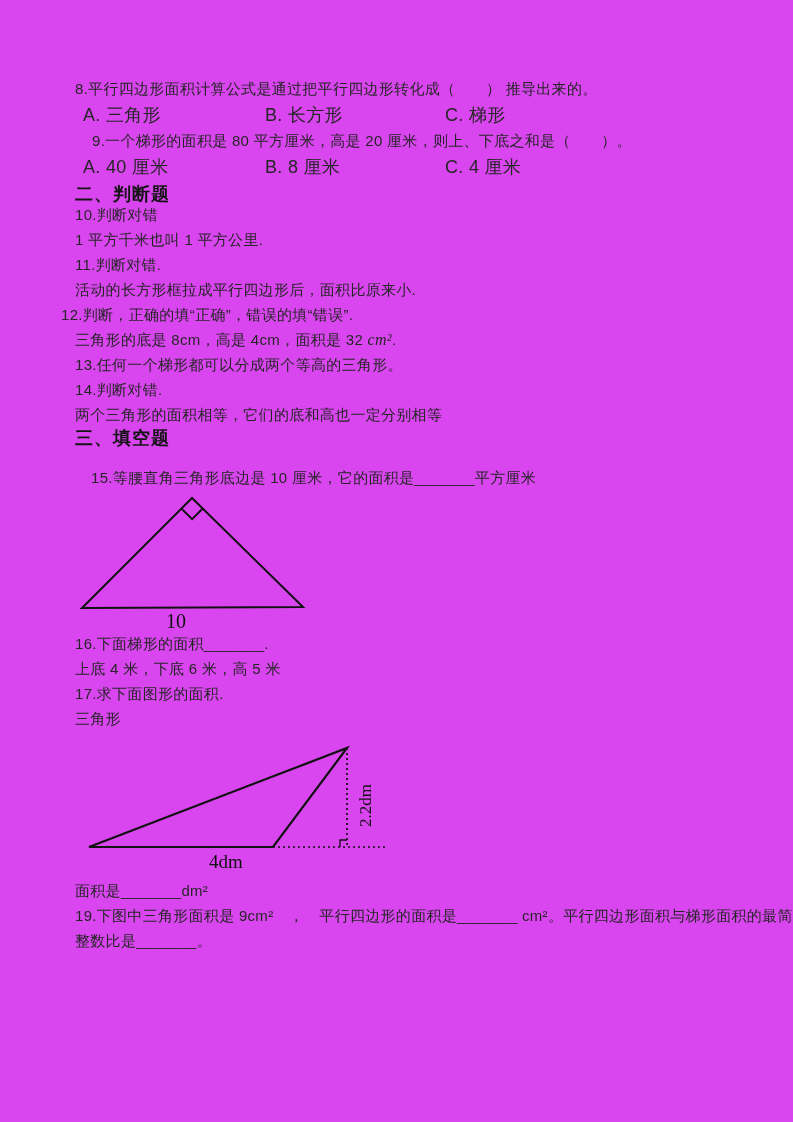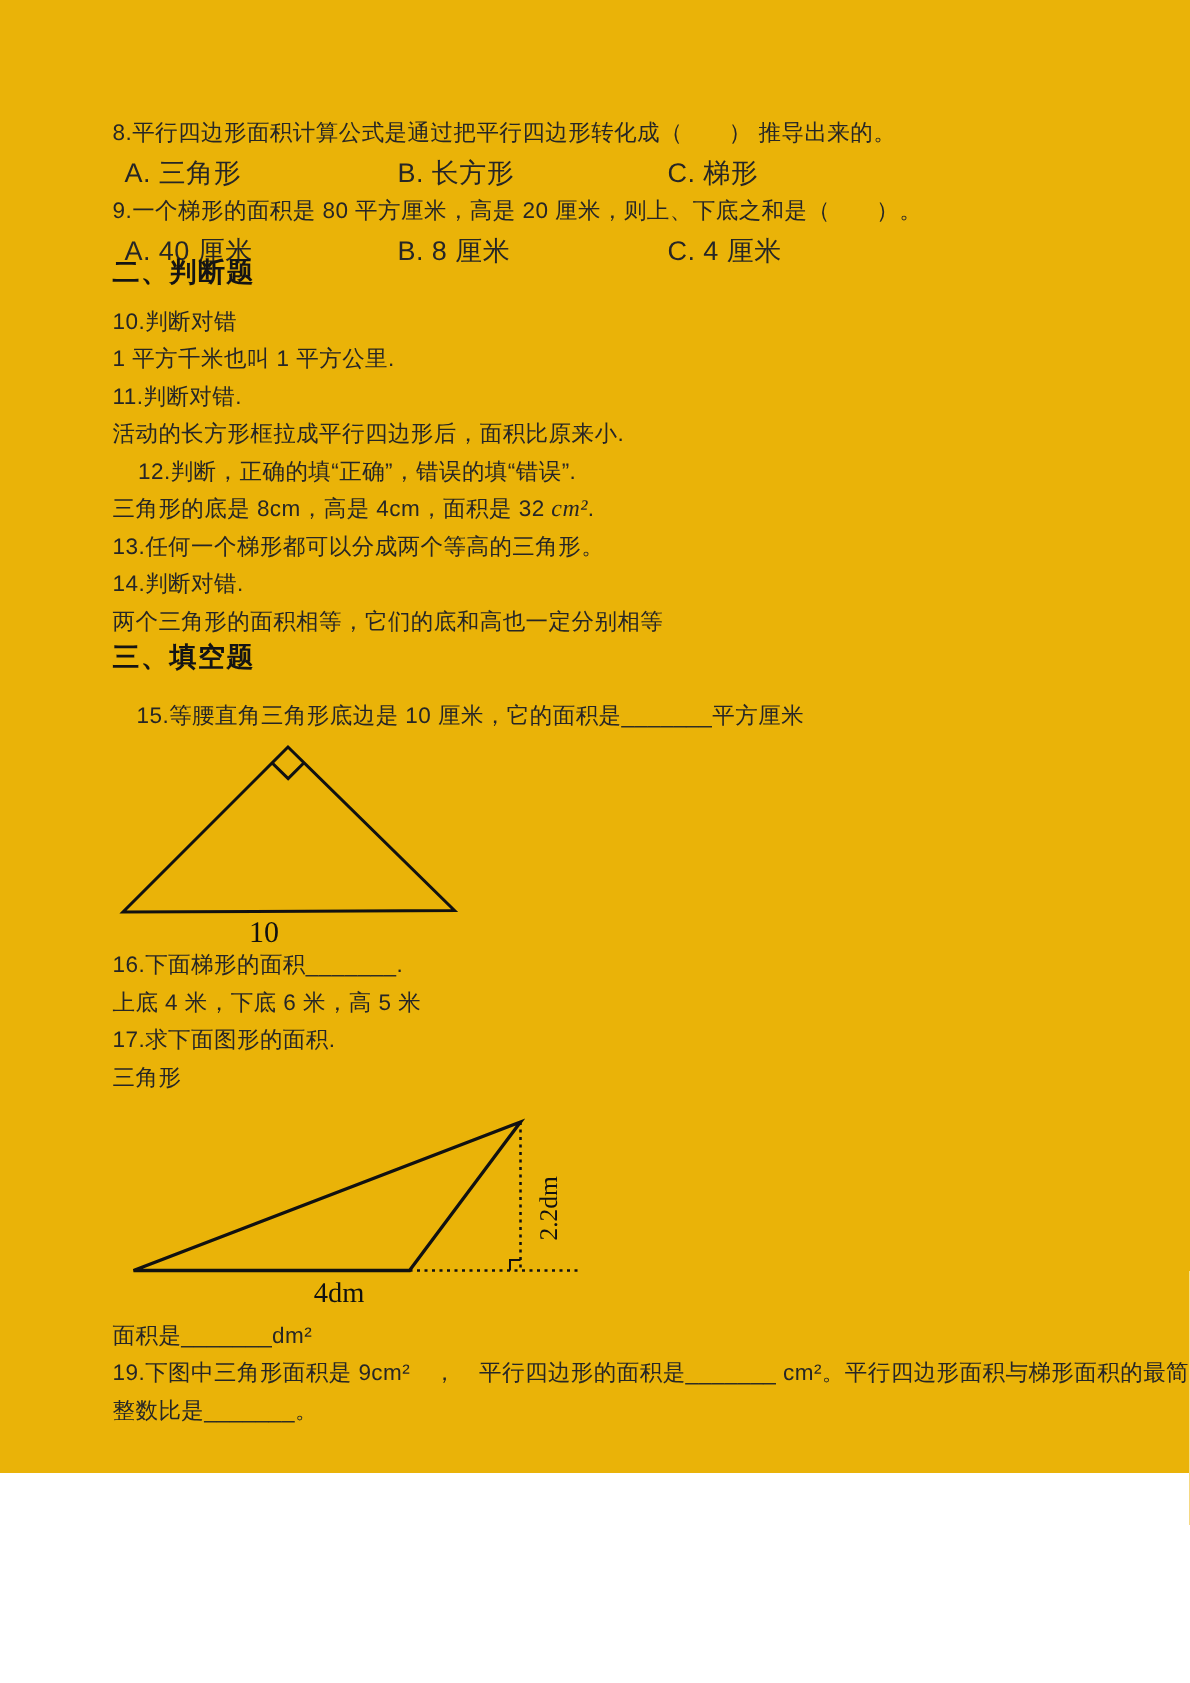--- a/index.html
+++ b/index.html
@@ -1,19 +1,19 @@
 <!DOCTYPE html>
 <html><head>
 <meta charset="utf-8">
 <style>
   html,body { margin:0; padding:0; background:#ffffff; }
   .page {
     position:relative;
-    width:793px; height:982px;
-    background:#eab308;
+    width:793px; height:1122px;
+    background:#d946ef;
     overflow:hidden;
     font-family:"Liberation Sans", sans-serif;
     color:#262626;
   }
   .tl {
     position:absolute;
     font-size:15px;
     line-height:20px;
     white-space:nowrap;
     letter-spacing:0.3px;
@@ -47,36 +47,36 @@
 
 <main class="page">
 
   <div class="tl" style="top:79px;left:75px;">8.平行四边形面积计算公式是通过把平行四边形转化成（　　） 推导出来的。</div>
   <div class="opt-row" style="top:105px;left:75px;">
     <span class="opt opt-a">A. 三角形</span>
     <span class="opt opt-b">B. 长方形</span>
     <span class="opt opt-c">C. 梯形</span>
   </div>
 
-  <div class="tl" style="top:131px;left:75px;text-align:center;">9.一个梯形的面积是 80 平方厘米，高是 20 厘米，则上、下底之和是（　　）。</div>
+  <div class="tl" style="top:131px;left:92px;text-align:center;">9.一个梯形的面积是 80 平方厘米，高是 20 厘米，则上、下底之和是（　　）。</div>
   <div class="opt-row" style="top:157px;left:75px;">
     <span class="opt opt-a">A. 40 厘米</span>
     <span class="opt opt-b">B. 8 厘米</span>
     <span class="opt opt-c">C. 4 厘米</span>
   </div>
 
-  <div class="tl sec-title" style="top:171px;left:75px;">二、判断题</div>
+  <div class="tl sec-title" style="top:184px;left:75px;">二、判断题</div>
 
   <div class="tl" style="top:205px;left:75px;">10.判断对错</div>
   <div class="tl" style="top:230px;left:75px;">1 平方千米也叫 1 平方公里.</div>
 
   <div class="tl" style="top:255px;left:75px;">11.判断对错.</div>
   <div class="tl" style="top:280px;left:75px;">活动的长方形框拉成平行四边形后，面积比原来小.</div>
 
-  <div class="tl" style="top:305px;left:92px;">12.判断，正确的填“正确”，错误的填“错误”.</div>
+  <div class="tl" style="top:305px;left:61px;">12.判断，正确的填“正确”，错误的填“错误”.</div>
   <div class="tl" style="top:330px;left:75px;">
     <span>三角形的底是 8cm，高是 4cm，面积是 32 </span><span class="unit-italic">cm²</span><span>.</span>
   </div>
 
   <div class="tl" style="top:355px;left:75px;">13.任何一个梯形都可以分成两个等高的三角形。</div>
 
   <div class="tl" style="top:380px;left:75px;">14.判断对错.</div>
   <div class="tl" style="top:405px;left:75px;">两个三角形的面积相等，它们的底和高也一定分别相等</div>
 
   <div class="tl sec-title" style="top:428px;left:75px;">三、填空题</div>

